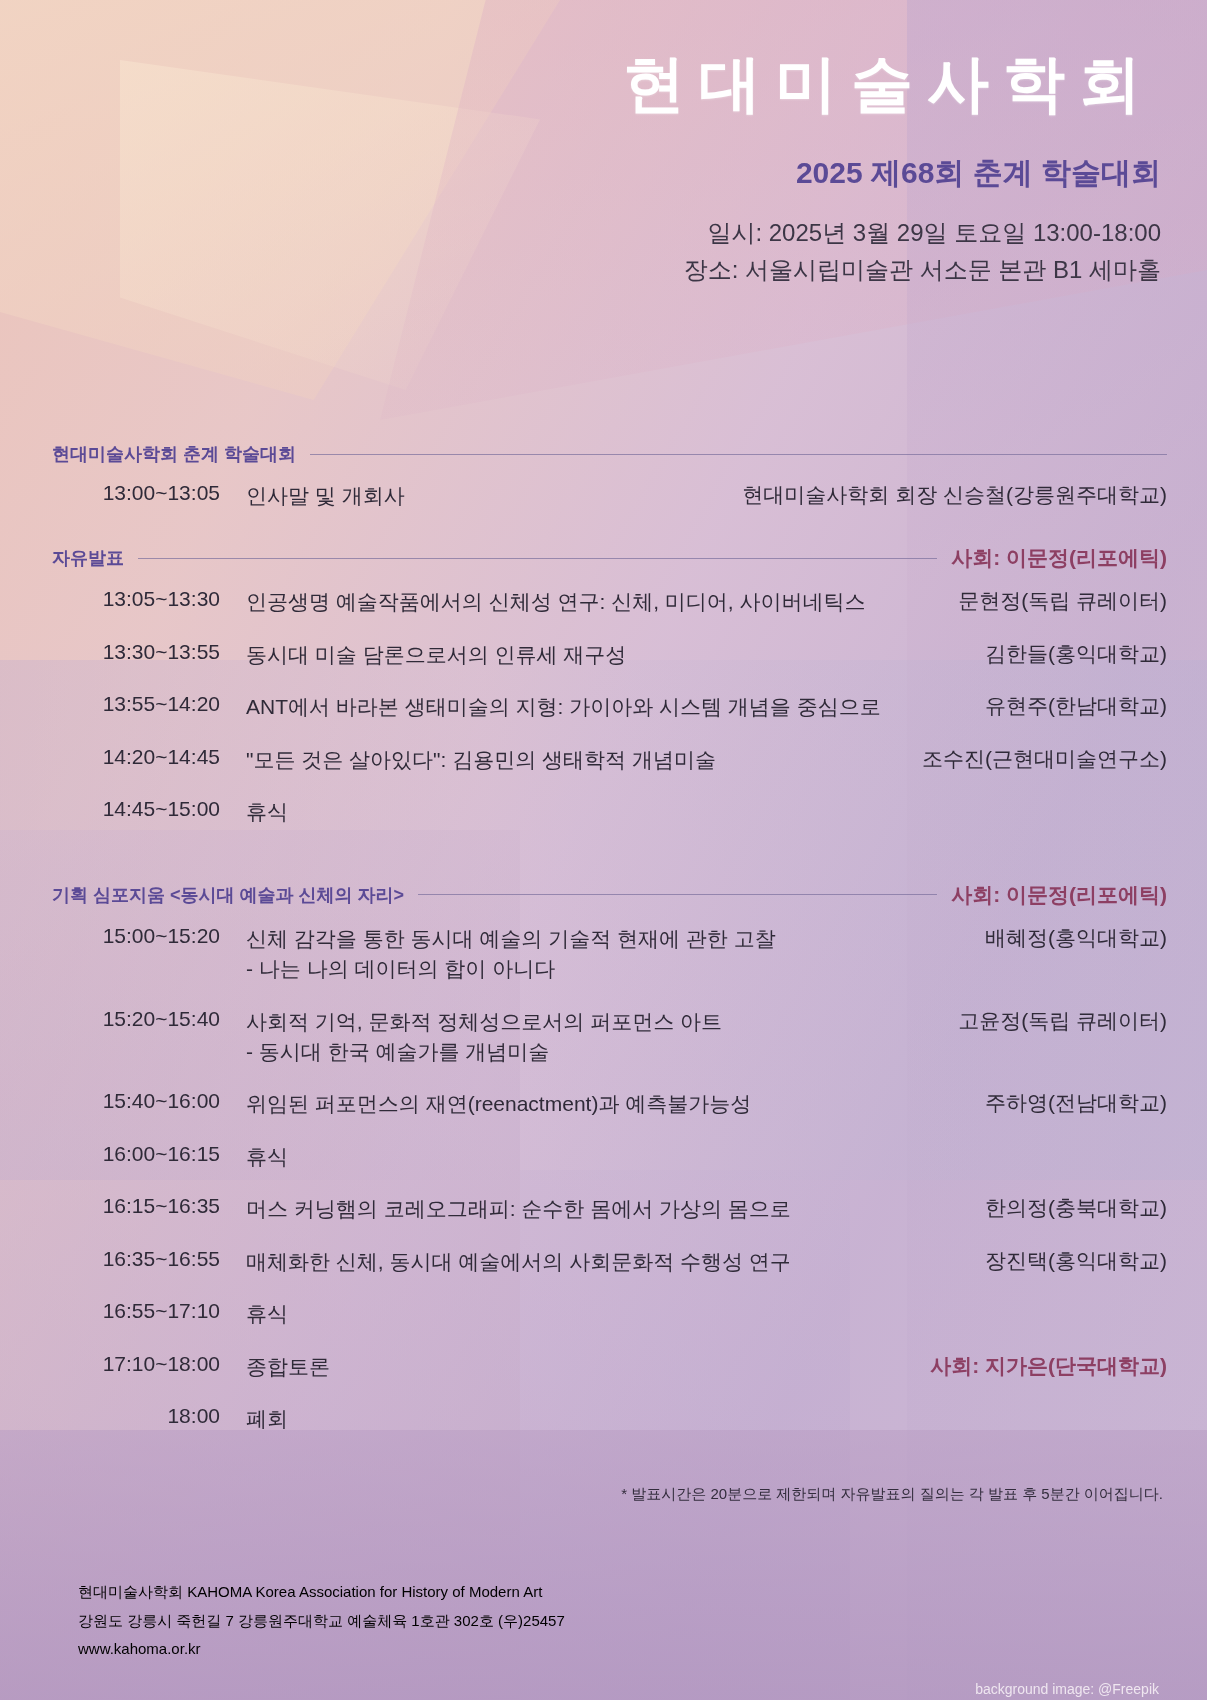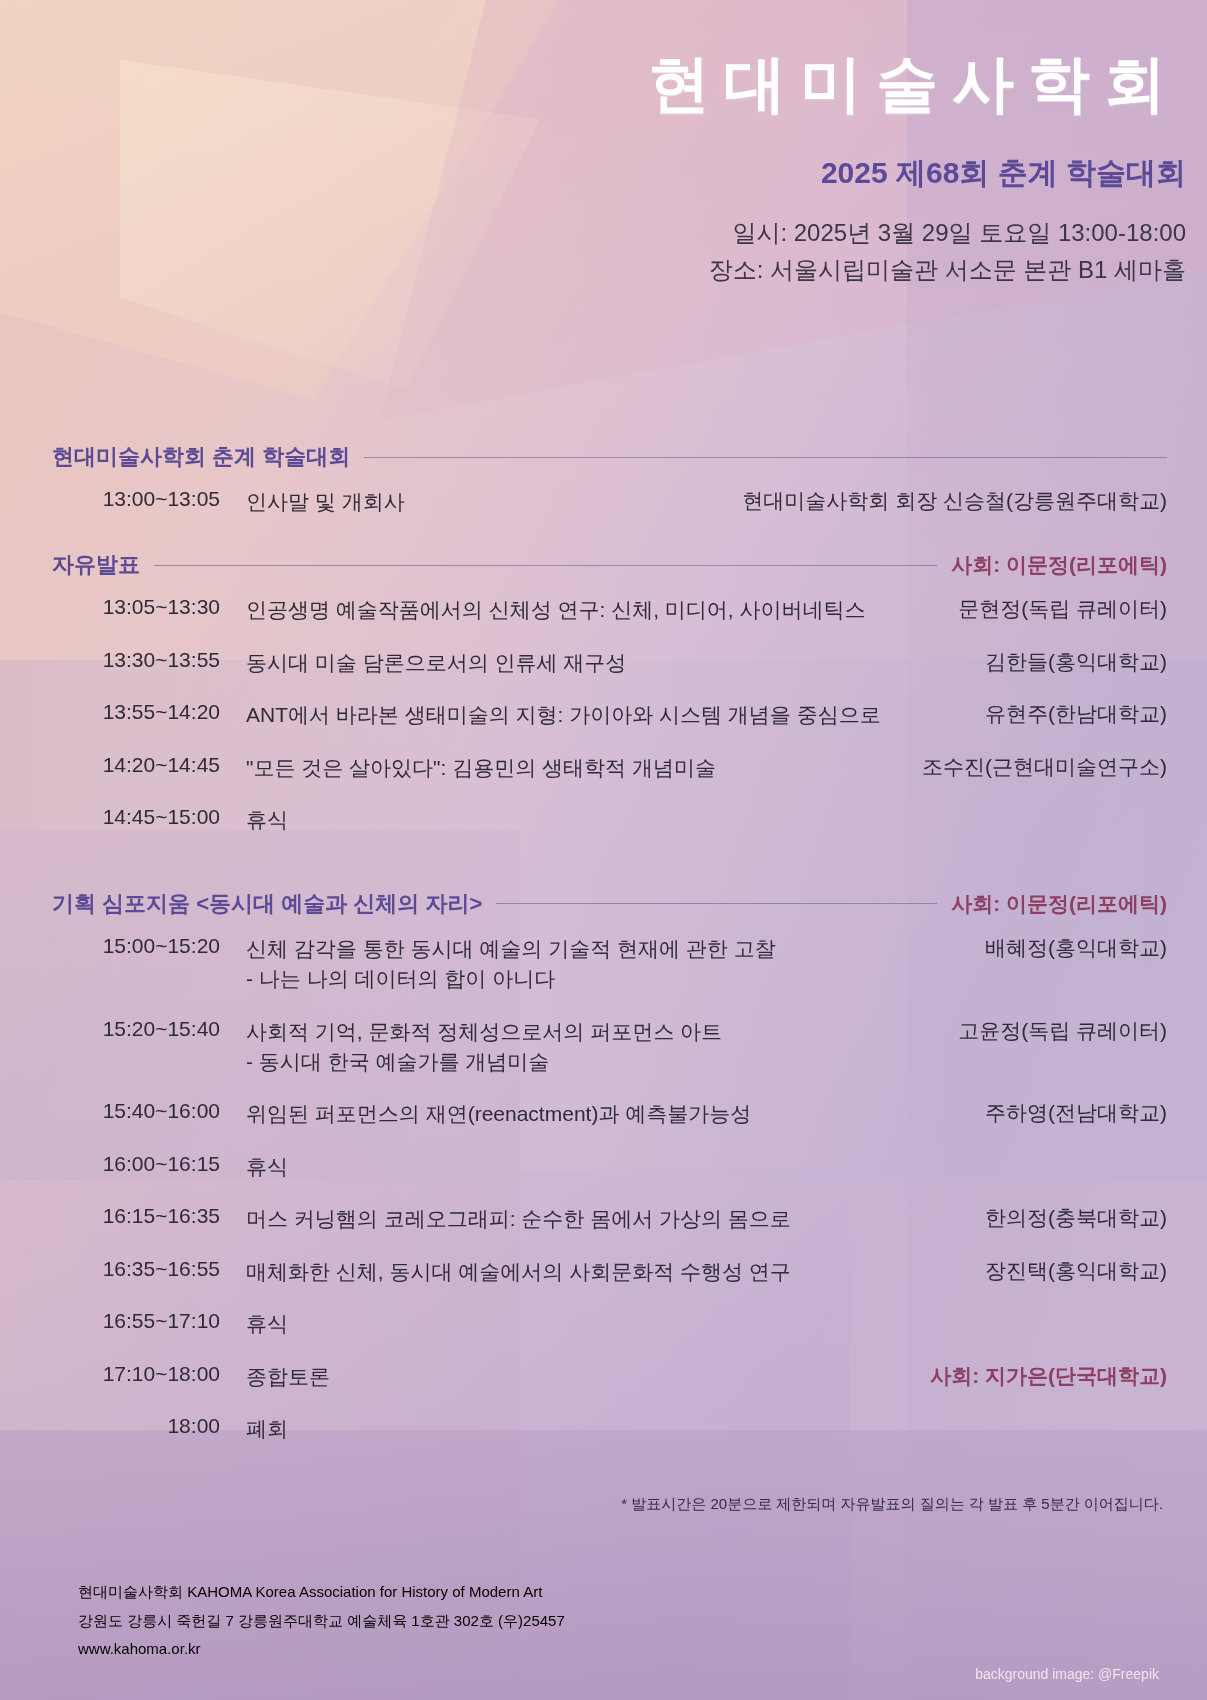--- a/index.html
+++ b/index.html
@@ -60,21 +60,21 @@
   }
   .s8 {
     top: 1170px; left: 520px; width: 330px; height: 530px;
     background: linear-gradient(180deg, rgba(196,176,210,0.25), rgba(186,164,204,0.40));
   }
 
   
   .header {
     position: absolute;
     top: 0; left: 0; right: 0;
-    padding: 48px 21px 0 0;
+    padding: 48px 46px 0 0;
     text-align: right;
     z-index: 3;
   }
   .org-title {
     font-size: 62px;
     font-weight: 700;
     color: #ffffff;
     letter-spacing: 14px;
     line-height: 1.15;
     padding-right: 6px;
@@ -105,21 +105,21 @@
   }
 
   .section-head {
     display: flex;
     align-items: center;
     gap: 14px;
     margin-top: 22px;
     margin-bottom: 4px;
   }
   .section-head .sh-title {
-    font-size: 22px;
+    font-size: 18px;
     font-weight: 700;
     color: #5b4a96;
     white-space: nowrap;
   }
   .section-head .sh-rule {
     flex: 1 1 auto;
     height: 1px;
     background: #7a6f9c;
     opacity: 0.7;
   }
@@ -190,21 +190,21 @@
   .footer .lines {
     font-size: 15px;
     color: #000000;
     line-height: 1.9;
     margin-left: 16px;
   }
   .footer .credit {
     font-size: 14px;
     color: #efe6f0;
     align-self: flex-end;
-    padding-bottom: 18px;
+    padding-bottom: 3px;
   }
 </style>
 </head>
 <body>
 
 <div class="bg">
   <div class="bg-shape s1"></div>
   <div class="bg-shape s7"></div>
   <div class="bg-shape s2"></div>
   <div class="bg-shape s3"></div>

